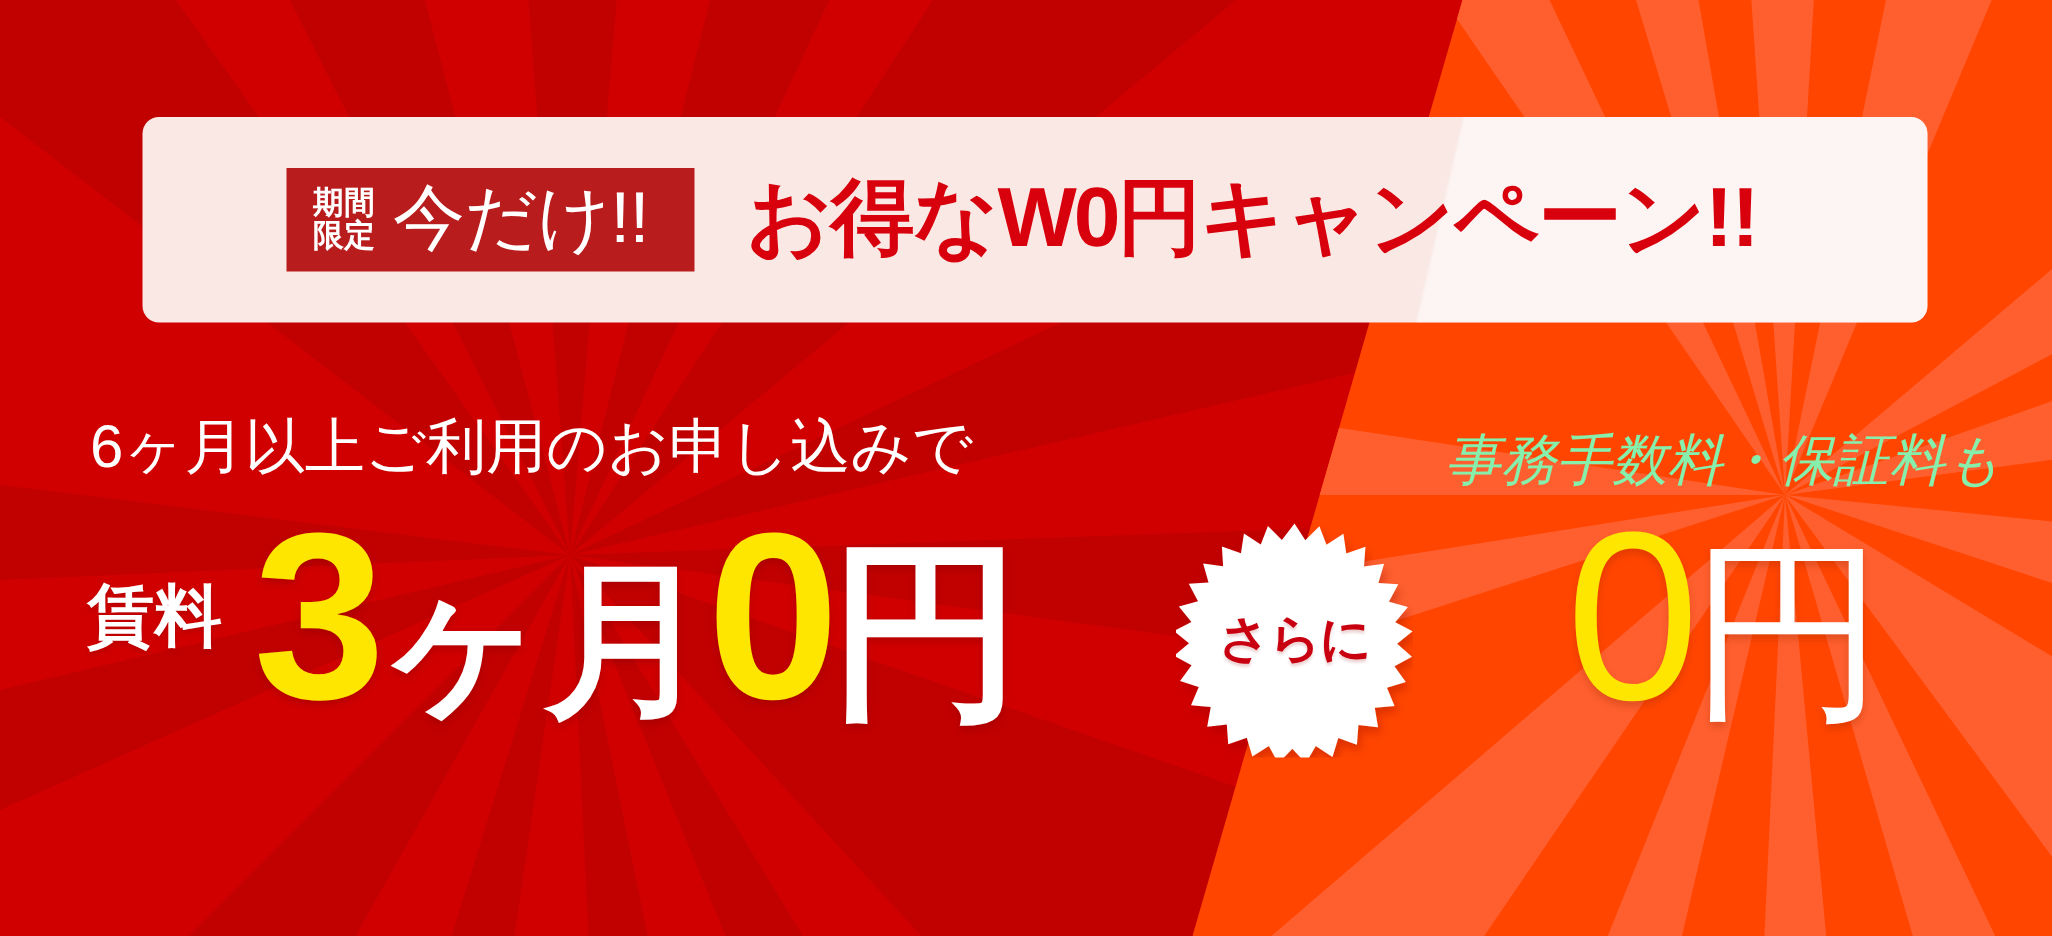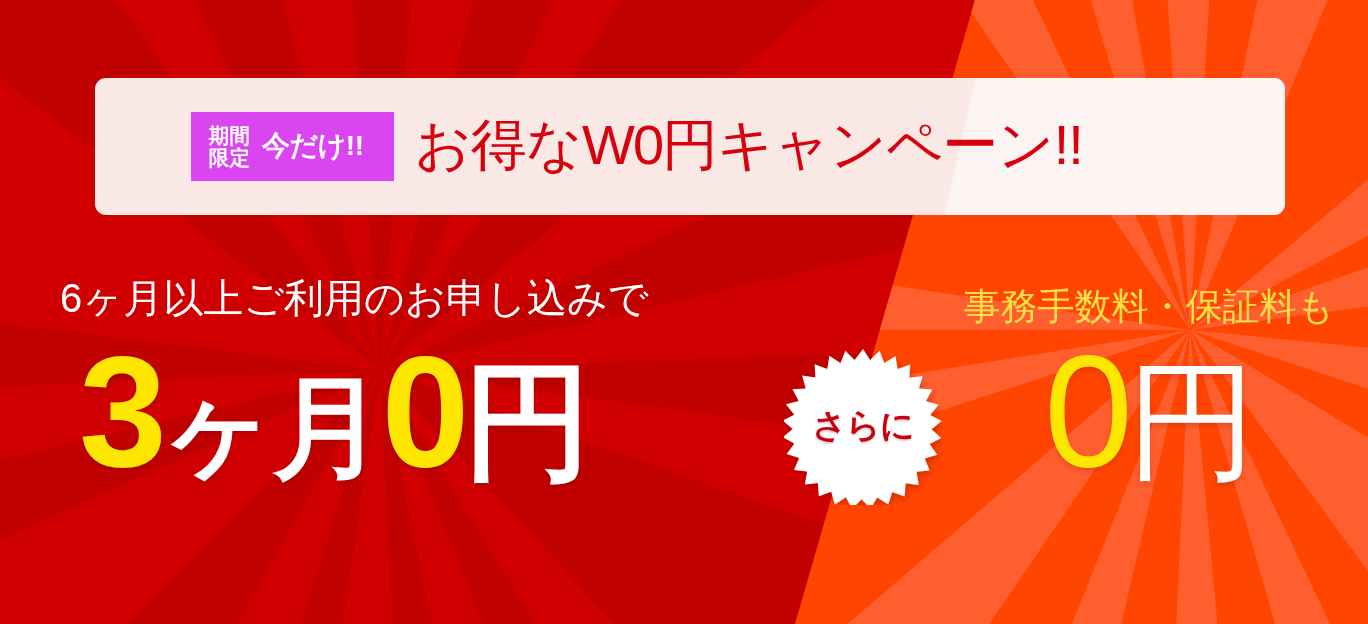--- a/index.html
+++ b/index.html
@@ -71,21 +71,21 @@
     background: linear-gradient(103deg,
         rgba(255,255,255,0) 0%,
         rgba(255,255,255,0) 72%,
         rgba(255,255,255,0.55) 72.2%,
         rgba(255,255,255,0.55) 100%);
   }
 
   
   #limited-badge {
     position: relative;
-    background: #d946ef;
+    background: #b91c1c;
     color: #ffffff;
     display: flex;
     align-items: center;
     height: 69px;
     padding: 0 31px 0 17px;
     box-sizing: border-box;
     z-index: 3;
     flex: none;
   }
   #limited-badge-stack {
@@ -93,35 +93,35 @@
     flex-direction: column;
     justify-content: center;
     line-height: 1.02;
     font-weight: 700;
     font-size: 21px;
     letter-spacing: 0.5px;
     margin-right: 11px;
     transform: scaleX(0.97);
   }
   #limited-badge-now {
-    font-weight: 700;
-    font-size: 28px;
+    font-weight: 400;
+    font-size: 48px;
     line-height: 1;
     letter-spacing: -0.5px;
     white-space: nowrap;
     transform: translateY(-1px);
   }
 
   
   #headline-text {
     position: relative;
     z-index: 3;
-    margin-left: 20px;
+    margin-left: 34px;
     color: #d8000c;
-    font-weight: 400;
+    font-weight: 700;
     font-size: 56px;
     line-height: 1;
     letter-spacing: -1px;
     white-space: nowrap;
     transform: translateY(-2px);
   }
   #headline-text .wz { letter-spacing: -2px; }
 
   
   #left-block {
@@ -207,26 +207,27 @@
   
   #right-block {
     position: absolute;
     left: 930px;
     top: 288px;
     width: 438px;
     z-index: 2;
     text-align: center;
   }
   #right-lead {
-    color: #fde047;
+    color: #86efac;
     font-size: 37px;
     font-weight: 400;
     line-height: 1;
     letter-spacing: 0px;
     white-space: nowrap;
+    font-style: italic;
   }
   #right-price {
     margin-top: 6px;
     line-height: 1;
     white-space: nowrap;
     font-weight: 400;
     text-shadow: 0 3px 5px rgba(150,40,0,0.28);
   }
   #right-price .num-yellow { font-size: 160px; }
   #right-price .yen-white { font-size: 130px; }
@@ -293,20 +294,21 @@
 
     <div id="headline-text">
       <span>お得な</span><span class="wz">W0</span><span>円キャンペーン!!</span>
     </div>
   </div>
 
   <div id="left-block">
     <div id="left-lead">6ヶ月以上ご利用のお申し込みで</div>
     <div id="left-offer-row">
       <div id="fee-labels">
+        <div>賃料</div>
       </div>
       <div id="left-price">
         <span class="num-yellow">3</span><span class="kanji-white">ヶ月</span><span class="num-yellow">0</span><span class="yen-white">円</span>
       </div>
     </div>
   </div>
 
   <div id="sarani-burst">
     <svg width="158" height="158" viewBox="0 0 158 158" aria-hidden="true">
       <defs>

